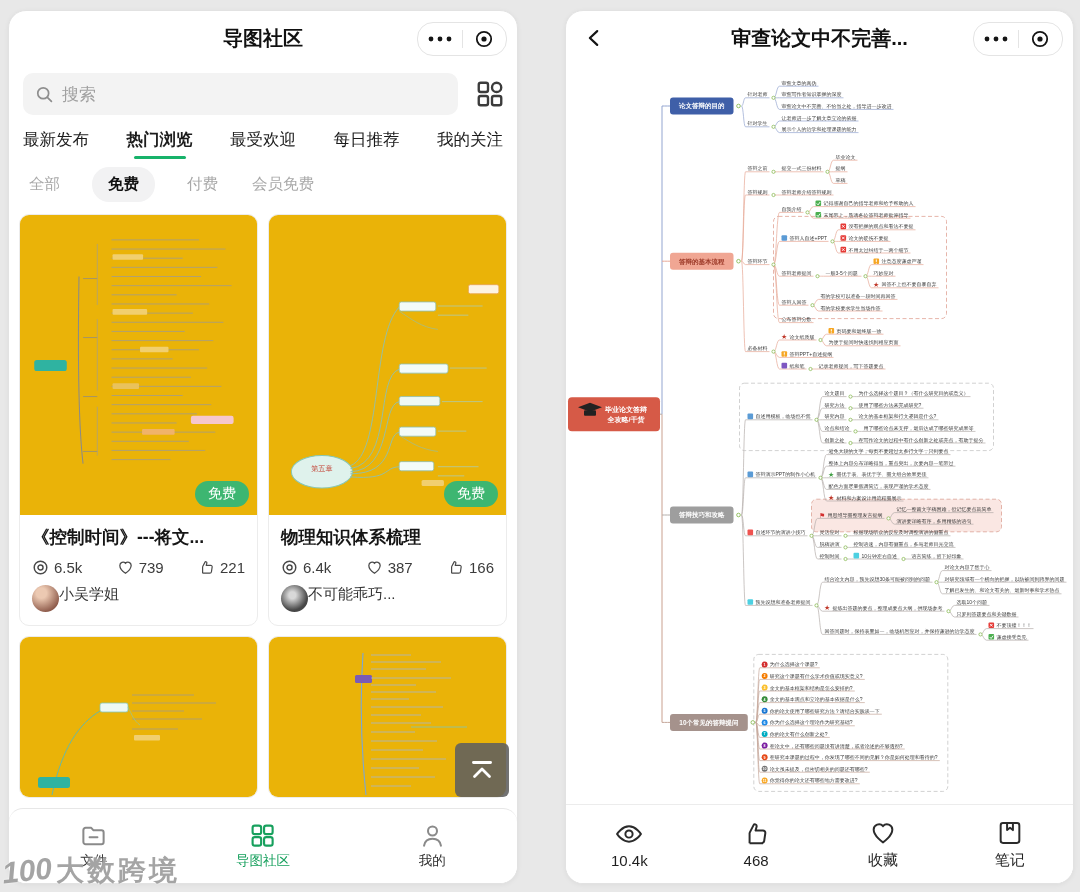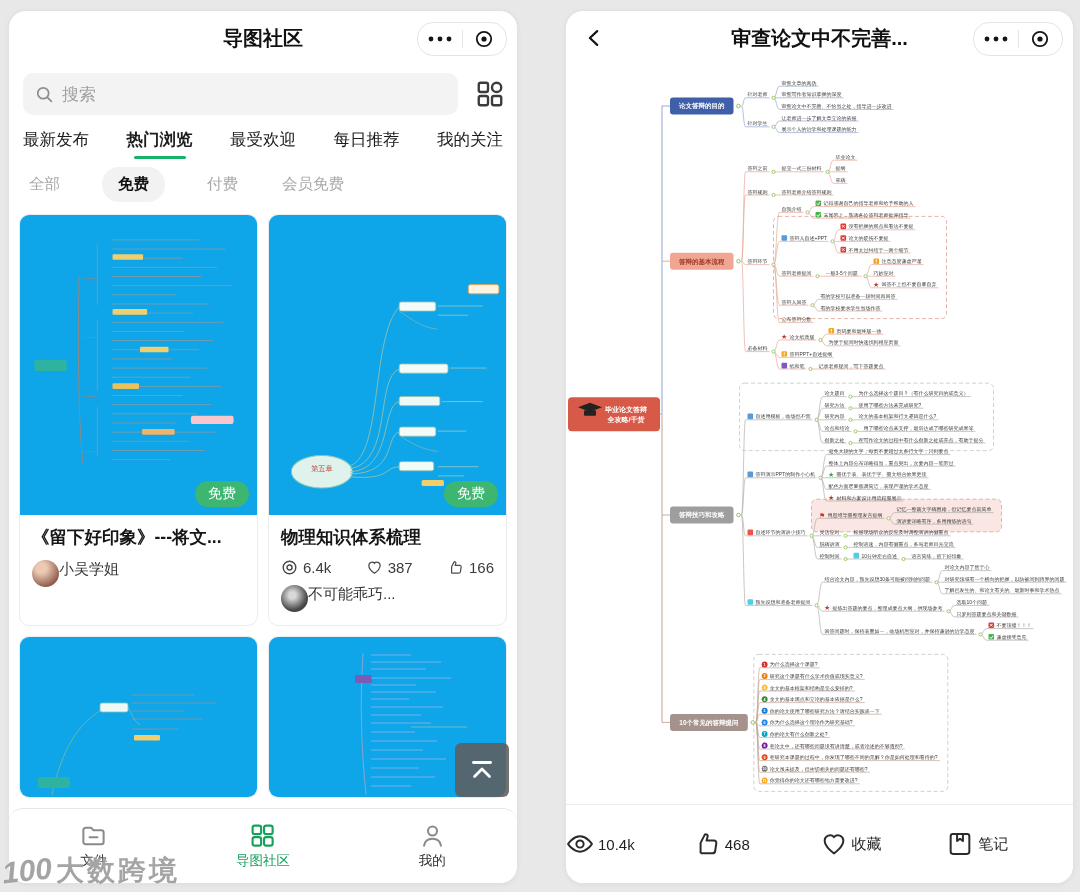--- a/index.html
+++ b/index.html
@@ -21,28 +21,28 @@
   .search-box{flex:1;height:42px;background:#f3f3f3;border-radius:10px;display:flex;align-items:center;padding:0 12px;gap:8px;}
   .search-ph{color:#a0a0a0;font-size:17px;}
 
   
   .tabs-row{display:flex;justify-content:space-between;padding:6px 14px 0 14px;font-family:Liberation Mono, monospace;}
   .tab{position:relative;font-size:16.5px;color:#1c1c1c;padding-bottom:12px;}
   .tab.active{font-weight:700;}
   .tab.active::after{content:"";position:absolute;left:50%;transform:translateX(-50%);bottom:4px;width:52px;height:3.5px;border-radius:2px;background:#17b26a;}
 
   
-  .chips-row{display:flex;align-items:flex-end;gap:40px;padding:4px 18px 8px 18px;}
+  .chips-row{display:flex;align-items:flex-end;gap:30px;padding:4px 18px 8px 18px;}
   .chip{font-size:15.5px;color:#a8a8a8;padding:7px 2px;}
   .chip.active{background:#f2f2f3;color:#111;font-weight:700;border-radius:17px;padding:7px 16px;}
 
   
   .cards{display:grid;grid-template-columns:1fr 1fr;gap:10px;padding:4px 10px 0 10px;}
   .card{border:1px solid #ececec;border-radius:10px;background:#fff;overflow:hidden;position:relative;}
-  .thumb{position:relative;height:300px;background:#0ea5e9;overflow:hidden;}
+  .thumb{position:relative;height:300px;background:#eab308;overflow:hidden;}
   .card.partial{height:160px;}
   .card.partial .thumb{height:160px;}
   .badge{position:absolute;right:8px;bottom:8px;background:#3db671;color:#fff;font-size:14px;padding:4px 13px;border-radius:15px;}
   .card-title{padding:10px 12px 2px 12px;font-size:17.5px;font-weight:600;color:#161616;white-space:nowrap;overflow:hidden;text-overflow:ellipsis;}
   .stats{display:flex;justify-content:space-between;align-items:center;padding:8px 12px 0 12px;color:#3c3c3c;}
   .stat{display:flex;align-items:center;gap:5px;font-size:15px;}
   .author{display:flex;align-items:flex-start;gap:0;padding:9px 12px 13px 12px;}
   .avatar{width:27px;height:27px;border-radius:50%;}
   .avatar.a1{background:radial-gradient(circle at 35% 30%,#ecc9b2 20%,#8d5a4a 75%);}
   .avatar.a2{background:radial-gradient(circle at 42% 38%,#d8d8d8 15%,#474747 65%);}
@@ -55,21 +55,21 @@
   .tabbar{position:absolute;left:0;right:0;bottom:0;height:74px;background:#fff;border-top:1px solid #e7e7e7;display:flex;border-radius:14px;}
   .tb-item{flex:1;display:flex;flex-direction:column;align-items:center;justify-content:center;gap:3px;}
   .tb-label{font-size:13.5px;color:#2f2f2f;}
   .tb-item.active .tb-label{color:#17a05d;}
 
   
   .map-wrap{position:absolute;left:0;right:0;top:54px;bottom:78px;overflow:hidden;}
   #mindmap-svg{display:block;}
   #mindmap-svg text{font-family:"Liberation Sans","DejaVu Sans",sans-serif;}
   .toolbar{position:absolute;left:0;right:0;bottom:0;height:78px;border-top:1px solid #ececec;background:#fff;display:flex;}
-  .tool{flex:1;display:flex;flex-direction:row;align-items:center;gap:4px;}
+  .tool{flex:1;display:flex;flex-direction:column;align-items:center;justify-content:center;gap:4px;}
   .tool-label{font-size:15px;color:#1f1f1f;}
 
   
   .watermark{position:absolute;left:2px;bottom:2px;z-index:60;display:flex;align-items:center;gap:4px;color:rgba(148,148,148,.85);font-weight:700;letter-spacing:3px;font-size:28px;text-shadow:0 0 2px #fff;}
   .wm-logo{font-size:30px;font-style:italic;transform:rotate(-6deg);letter-spacing:0;}
 </style>
 </head>
 <body>
 
 <div class="stage">
@@ -139,21 +139,42 @@
             <rect x="91" y="36" width="30" height="5.5" rx="1" fill="#f1cf6f"></rect>
             <rect x="91" y="90" width="34" height="5.5" rx="1" fill="#f1cf6f"></rect>
             <rect x="118" y="127" width="28" height="5.5" rx="1" fill="#f1cf6f"></rect>
             <rect x="91" y="163" width="26" height="5.5" rx="1" fill="#e9c25c"></rect>
             <rect x="120" y="208" width="32" height="5.5" rx="1" fill="#f0b36a"></rect>
             <rect x="14" y="140" width="32" height="11" rx="2.5" fill="#2fb3a1"></rect>
             <rect x="168" y="195" width="42" height="8" rx="2" fill="#f6c7cd"></rect>
           </svg>
           <span class="badge">免费</span>
         </div>
-        <div class="card-title">《留下好印象》---将文...</div>
+        <div class="card-title">《控制时间》---将文...</div>
+        <div class="stats">
+          <span class="stat">
+            <svg width="17" height="17" viewBox="0 0 20 20">
+                <circle cx="10" cy="10" r="7.4" fill="none" stroke="#4a4a4a" stroke-width="1.7"></circle>
+                <circle cx="10" cy="10" r="3" fill="none" stroke="#4a4a4a" stroke-width="1.7"></circle>
+              </svg>
+            <span>6.5k</span>
+          </span>
+          <span class="stat">
+            <svg width="17" height="17" viewBox="0 0 24 24">
+                <path d="M12 20s-8-5.3-8-11a4.6 4.6 0 0 1 8-3 4.6 4.6 0 0 1 8 3c0 5.7-8 11-8 11z" fill="none" stroke="#4a4a4a" stroke-width="1.8"></path>
+              </svg>
+            <span>739</span>
+          </span>
+          <span class="stat">
+            <svg width="17" height="17" viewBox="0 0 24 24">
+                <path d="M6.5 11v9M6.5 11l3.4-6.6c.3-.6 1-.9 1.6-.6.8.3 1.2 1.1 1 1.9L11.6 9H18a2 2 0 0 1 2 2.2l-1 6.8A2.4 2.4 0 0 1 16.6 20H6.5" fill="none" stroke="#4a4a4a" stroke-width="1.7" stroke-linejoin="round"></path>
+              </svg>
+            <span>221</span>
+          </span>
+        </div>
         <div class="author">
           <span class="avatar a1"></span>
           <span class="author-name">小吴学姐</span>
         </div>
       </div>
 
       <div class="card">
         <div class="thumb">
           <svg viewBox="0 0 233 290" width="100%" height="100%">
             <ellipse cx="52" cy="250" rx="30" ry="16" fill="#dff2ec" stroke="#86c7b6" stroke-width="1"></ellipse>

